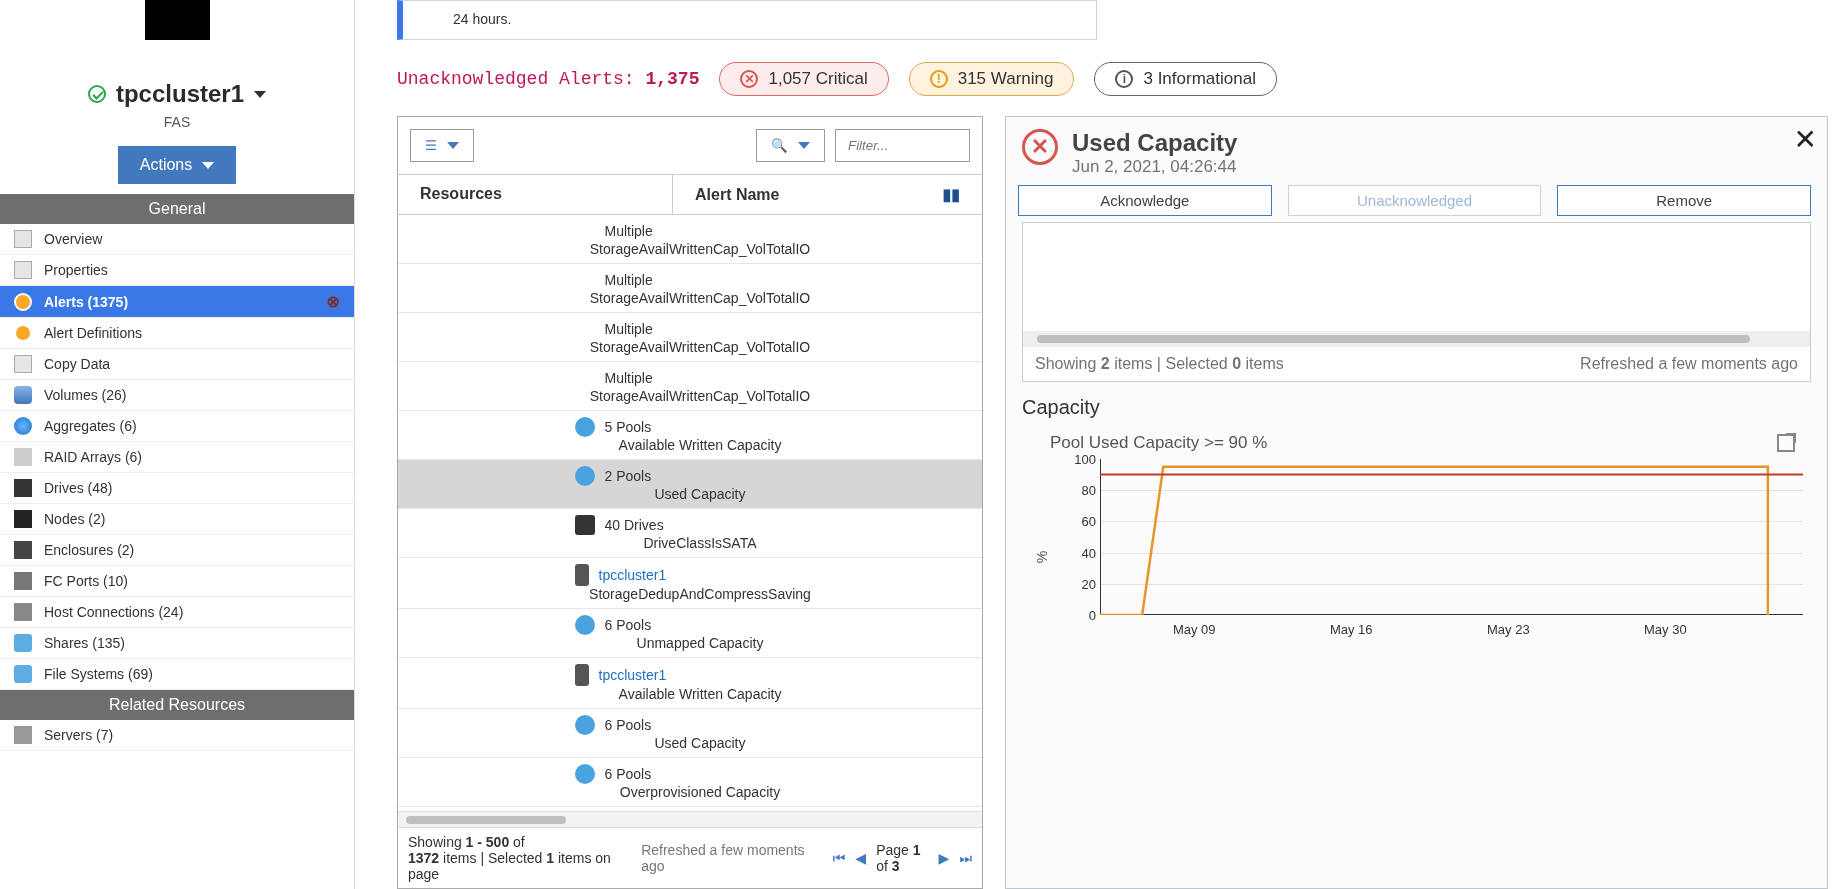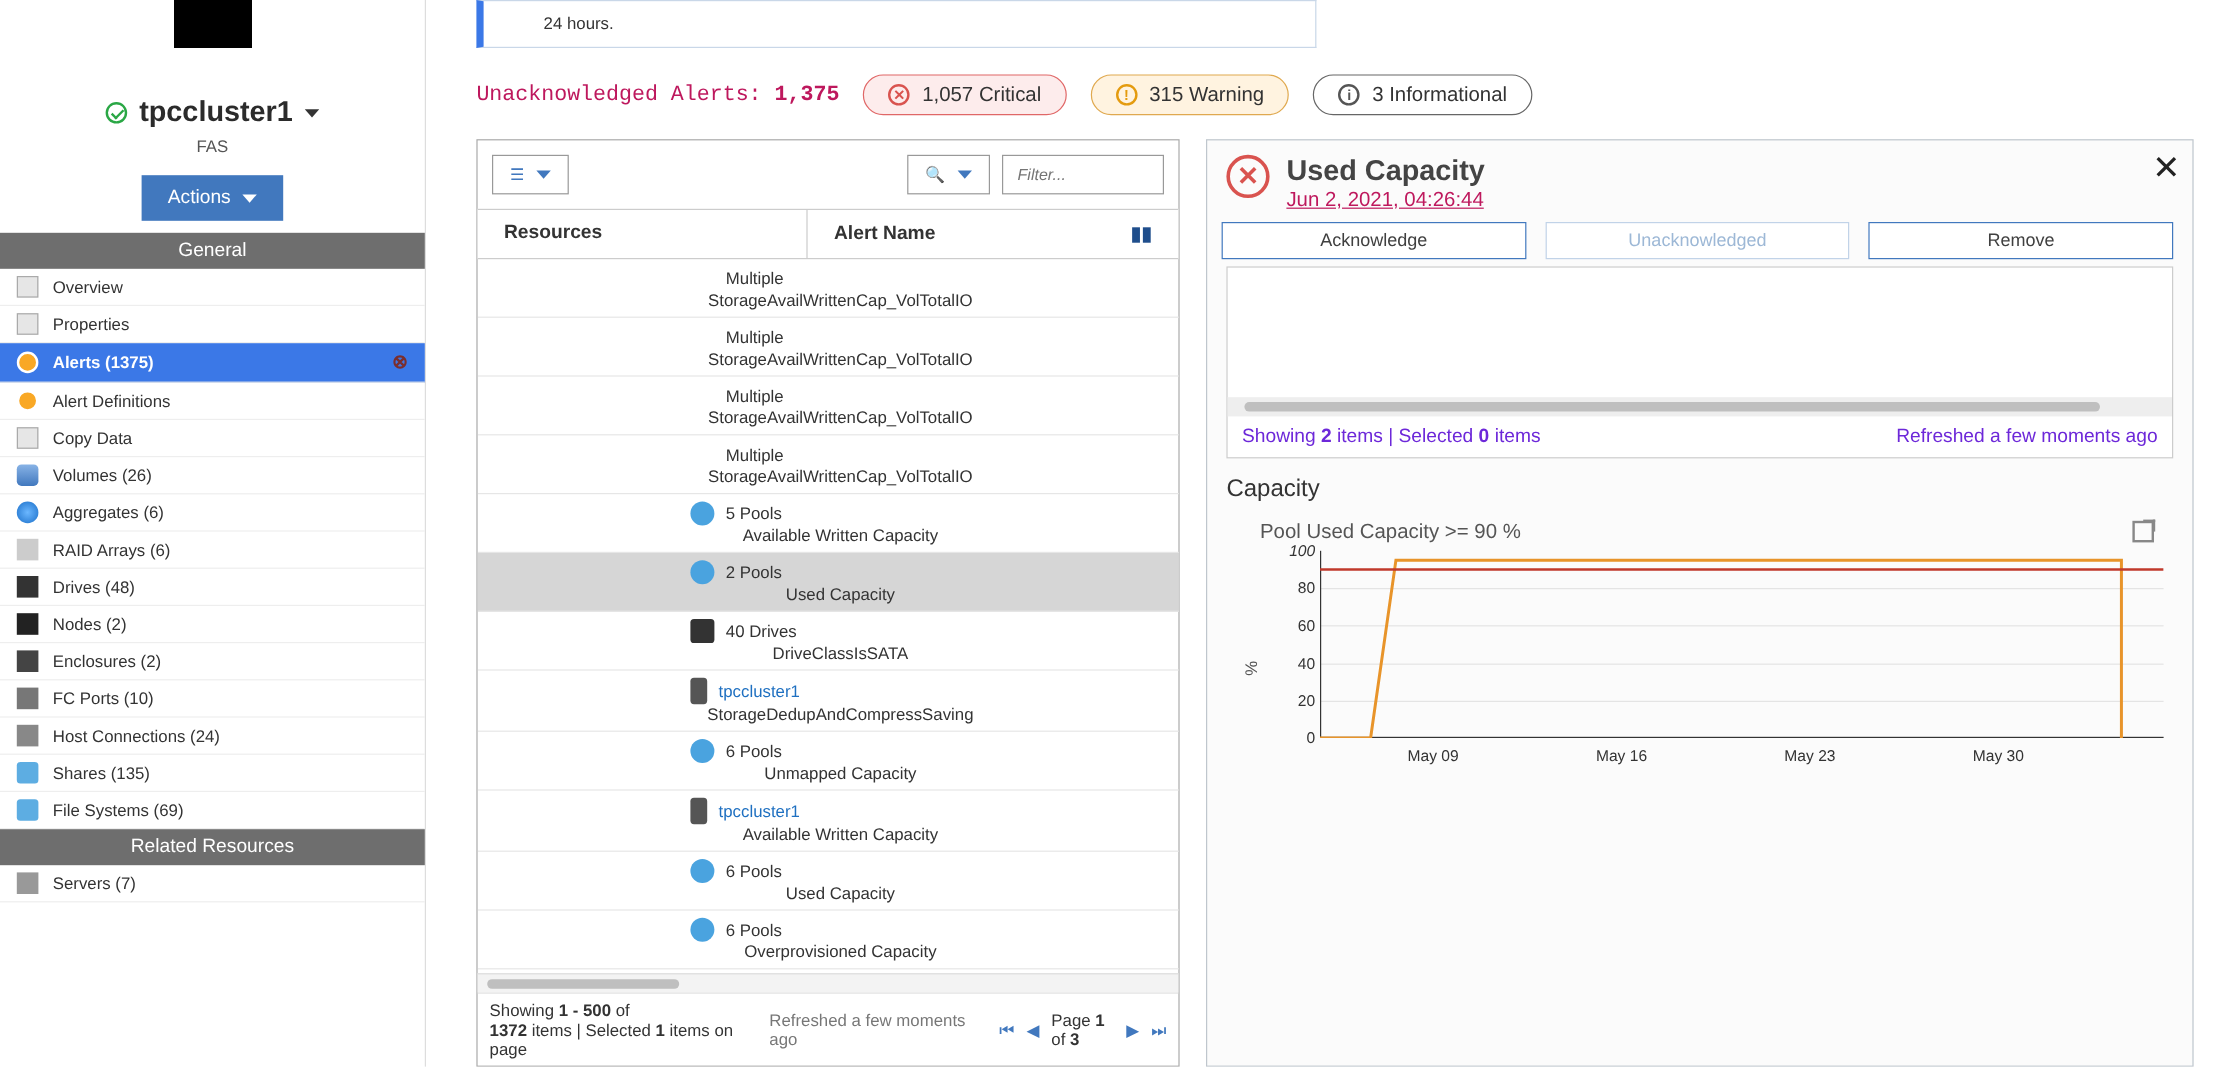--- a/index.html
+++ b/index.html
@@ -72,29 +72,29 @@
 .tbl-footer { padding: 6px 10px; font-size: 14px; color: #333; display: flex; align-items: center; gap: 24px; border-top: 1px solid #ddd; }
 .tbl-footer .faint { color: #777; }
 .pager { margin-left: auto; display: flex; align-items: center; gap: 10px; color: #4178be; }
 .pg-ico { cursor: pointer; }
 
 .detail-panel { flex: 1; border: 1px solid #bfc6cd; background: #fbfbfb; padding: 12px 16px 8px 16px; position: relative; min-width: 0; }
 .close-x { position: absolute; top: 6px; right: 10px; font-size: 28px; cursor: pointer; color: #222; }
 .det-head { display: flex; gap: 14px; align-items: flex-start; }
 .det-ico { width: 36px; height: 36px; border: 3px solid #d9534f; border-radius: 50%; color: #d9534f; display: flex; align-items: center; justify-content: center; font-size: 22px; font-weight: bold; }
 .det-title { font-size: 24px; font-weight: 700; color: #444; }
-.det-time { color: #be185d; font-size: 17px; text-decoration: underline; }
+.det-time { color: #737373; font-size: 17px; }
 .btn-row { display: flex; gap: 16px; margin-top: 8px; margin-left: -4px; }
 .act-btn { flex: 1; border: 1px solid #4178be; background: #fff; color: #404040; padding: 6px 0; text-align: center; cursor: pointer; font-size: 15px; }
 .act-btn.disabled { color: #9db8d6; border-color: #c1d3e8; cursor: default; }
 .inner-box { border: 1px solid #ccc; background: #fff; margin-top: 6px; }
 .inner-top { height: 108px; }
 .inner-scroll { height: 16px; background: #eee; position: relative; }
 .inner-scroll::before { content:""; position:absolute; left:14px; top:4px; right:60px; height:8px; background:#bfbfbf; border-radius:4px; }
-.inner-stat { display: flex; justify-content: space-between; padding: 8px 12px; color: #6d28d9; font-size: 16px; gap: 20px; }
+.inner-stat { display: flex; justify-content: space-between; padding: 8px 12px; color: #737373; font-size: 16px; gap: 20px; }
 .cap-head { font-size: 20px; color: #333; margin: 14px 0 10px 0; }
 .chart-box { border: none; padding: 4px 8px 0 8px; }
 .chart-title-row { display:flex; justify-content: space-between; align-items:center; color:#555; font-size:17px; padding: 0 8px 6px 20px;}
 .expand-ico { width:18px; height:18px; border:2px solid #888; position:relative; cursor:pointer; }
 .expand-ico::after { content:""; position:absolute; right:-3px; top:-3px; width:8px; height:8px; border-top:2px solid #888; border-right:2px solid #888; }
 .chart-area { position: relative; height: 180px; margin-left: 34px; }
 .y-axis { position:absolute; left:36px; top:0; bottom:24px; border-left:1px solid #333; }
 .y-lbl { position:absolute; right: calc(100% - 32px); transform: translateY(-50%); font-size:13px; color:#333; }
 .y-title { position:absolute; left:-28px; top:50%; transform: rotate(-90deg); color:#555; font-size:14px; }
 .x-axis { position:absolute; left:36px; right:0; bottom:24px; border-top:1px solid #333; }
@@ -373,21 +373,21 @@
             <span class="y-title">%</span>
           <span class="y-lbl" style="top: 156px;">0</span>
               <span class="y-lbl" style="top: 124.8px;">20</span>
               <div class="grid-h" style="top: 124.8px;"></div>
               <span class="y-lbl" style="top: 93.6px;">40</span>
               <div class="grid-h" style="top: 93.6px;"></div>
               <span class="y-lbl" style="top: 62.4px;">60</span>
               <div class="grid-h" style="top: 62.4px;"></div>
               <span class="y-lbl" style="top: 31.2px;">80</span>
               <div class="grid-h" style="top: 31.2px;"></div>
-              <span class="y-lbl" style="top: 0px; font-style: italic;">100</span>
+              <span class="y-lbl" style="top: 0px;">100</span>
               <div class="y-axis"></div>
               <div class="x-axis"></div>
               <span class="x-lbl" style="left: calc(12.75% + 36px);">May 09</span>
               <span class="x-lbl" style="left: calc(34% + 36px);">May 16</span>
               <span class="x-lbl" style="left: calc(55.25% + 36px);">May 23</span>
               <span class="x-lbl" style="left: calc(76.5% + 36px);">May 30</span>
               <svg class="plot" viewBox="0 0 100 100" preserveAspectRatio="none">
                 <polyline points="0,100 6,100 9,5.000000000000004 95,5.000000000000004 95,100" fill="none" stroke="#e8942a" stroke-width="2.5" vector-effect="non-scaling-stroke"></polyline>
                 <polyline points="0,9.999999999999998 100,9.999999999999998" fill="none" stroke="#c0392b" stroke-width="2" vector-effect="non-scaling-stroke"></polyline>
               </svg>

